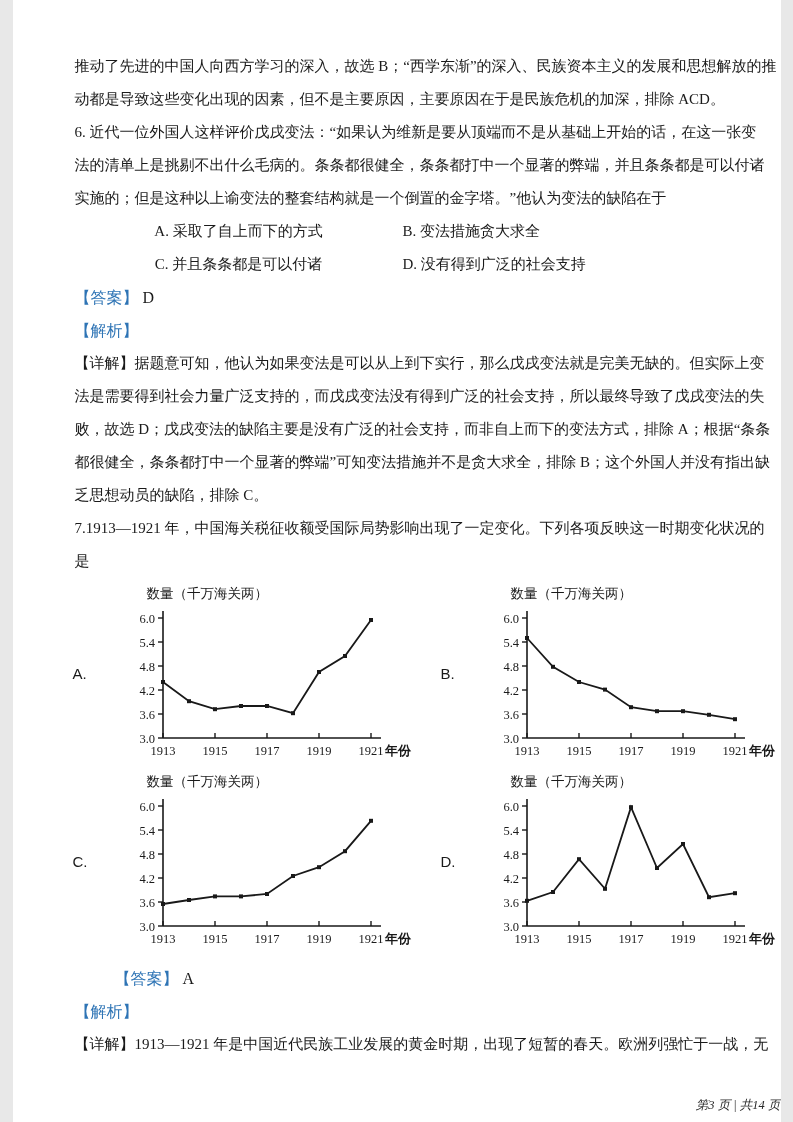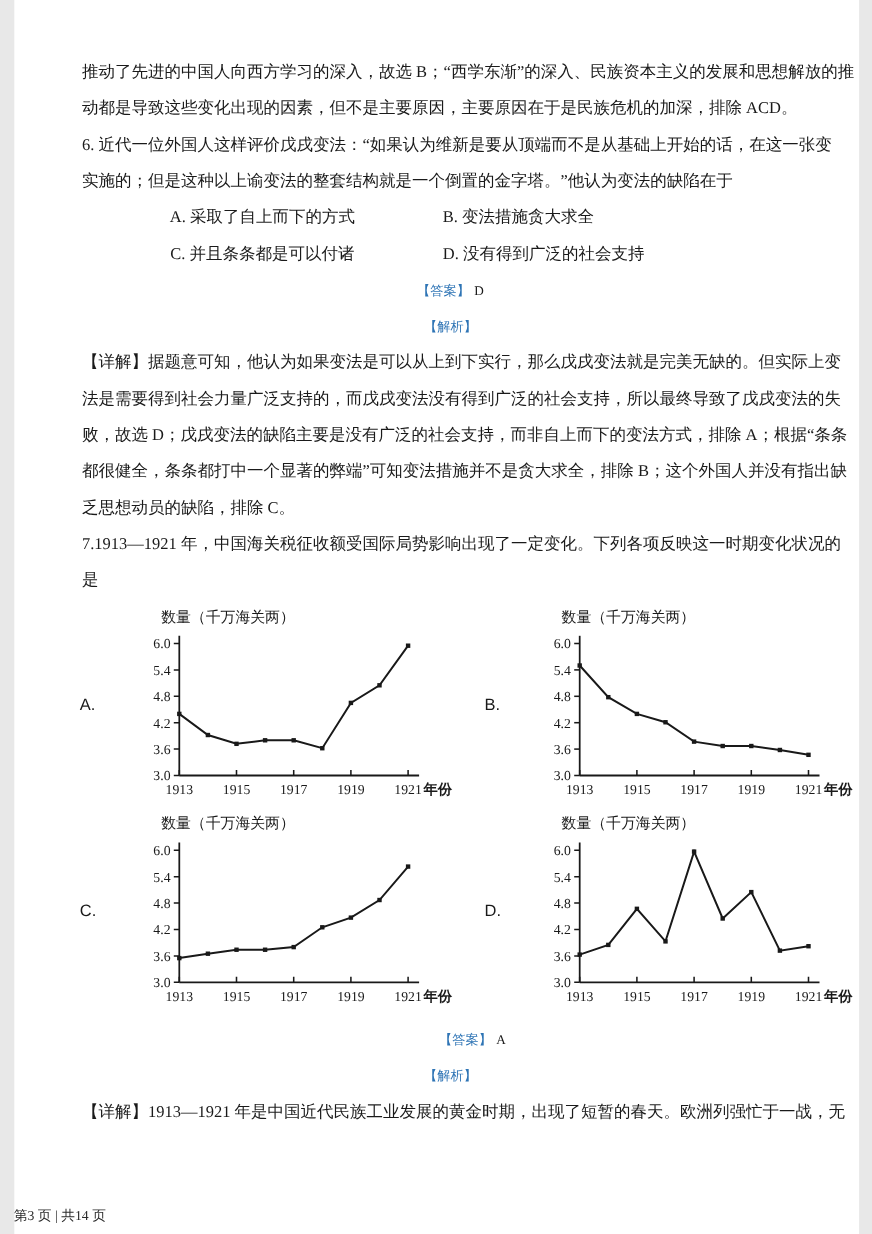--- a/index.html
+++ b/index.html
@@ -3,43 +3,44 @@
 <meta charset="utf-8">
 <style>
   html,body{margin:0;padding:0;background:#e8e8e8;}
   .page{position:relative;width:768px;height:1122px;background:#ffffff;margin:0 auto;
         font-family:"Liberation Serif","DejaVu Serif",serif;color:#1a1a1a;overflow:hidden;}
   .content{position:absolute;left:62px;top:50px;width:670px;}
   .line{font-size:15px;line-height:33px;height:33px;white-space:nowrap;}
   .just{text-align:justify;text-align-last:justify;}
   .opt-row{display:flex;font-size:15px;line-height:33px;height:33px;}
   .opt-first{width:328px;text-align:center;}
-  .ans-row{font-size:12px;line-height:33px;height:33px;text-align:center;}
+  .ans-row{font-size:16px;line-height:33px;height:33px;}
   .blue{color:#2e74b5;}
   .ansv{margin-left:4px;}
   .charts{display:grid;grid-template-columns:368px 340px;row-gap:10px;margin-top:6px;margin-left:-2px;}
   .chart-cell{display:flex;align-items:center;}
   .opt-letter{width:44px;font-size:15px;font-family:"Liberation Sans","DejaVu Sans",sans-serif;}
   .chart-title{font-weight:normal;font-size:13.5px;padding-left:30px;height:20px;line-height:20px;
                font-family:"Liberation Sans","DejaVu Sans",sans-serif;}
   svg.chart{display:block;}
   svg .tick{font-size:12.5px;font-family:"Liberation Serif","DejaVu Serif",serif;fill:#1a1a1a;}
   svg .xlab{font-size:13px;font-weight:bold;font-family:"Liberation Sans","DejaVu Sans",sans-serif;fill:#1a1a1a;}
-  .footer{position:absolute;left:0;right:0;bottom:8px;text-align:left;font-size:12.5px;color:#2b2b2b;}
+  .footer{position:absolute;left:0;right:0;bottom:8px;text-align:right;font-size:12.5px;color:#2b2b2b;font-style:italic;}
 </style>
 </head>
 <body>
 
 <div class="page">
   <div class="content">
 
     <div class="line just">推动了先进的中国人向西方学习的深入，故选 B；“西学东渐”的深入、民族资本主义的发展和思想解放的推</div>
     <div class="line">动都是导致这些变化出现的因素，但不是主要原因，主要原因在于是民族危机的加深，排除 ACD。</div>
 
     <div class="line just">6. 近代一位外国人这样评价戊戌变法：“如果认为维新是要从顶端而不是从基础上开始的话，在这一张变</div>
+    <div class="line just">法的清单上是挑剔不出什么毛病的。条条都很健全，条条都打中一个显著的弊端，并且条条都是可以付诸</div>
     <div class="line">实施的；但是这种以上谕变法的整套结构就是一个倒置的金字塔。”他认为变法的缺陷在于</div>
 
     <div class="opt-row">
       <span class="opt-first">A. 采取了自上而下的方式</span>
       <span>B. 变法措施贪大求全</span>
     </div>
     <div class="opt-row">
       <span class="opt-first">C. 并且条条都是可以付诸</span>
       <span>D. 没有得到广泛的社会支持</span>
     </div>

